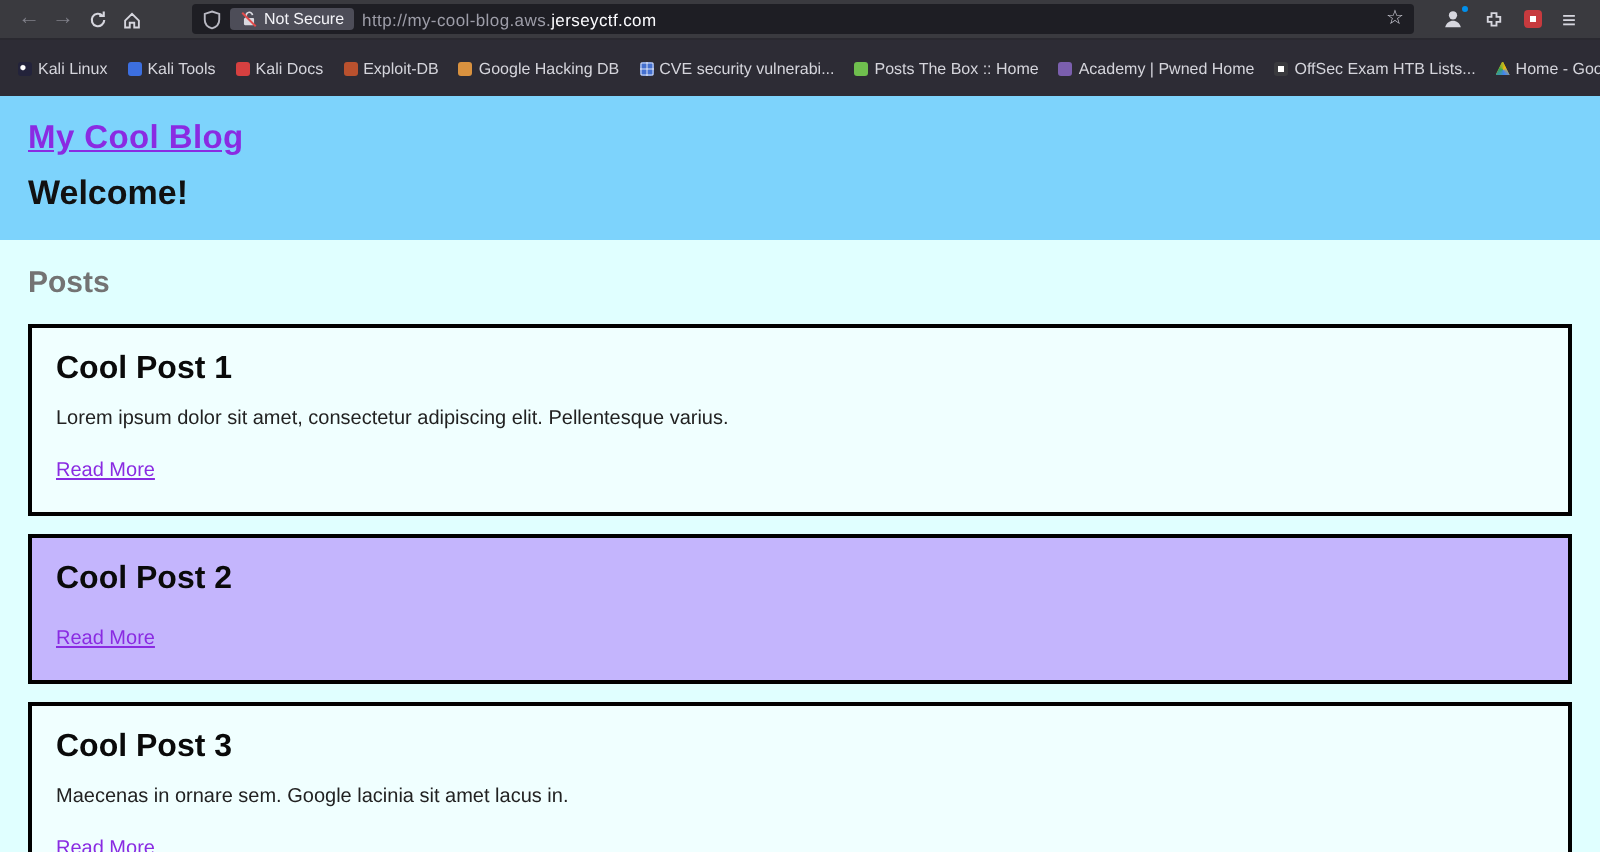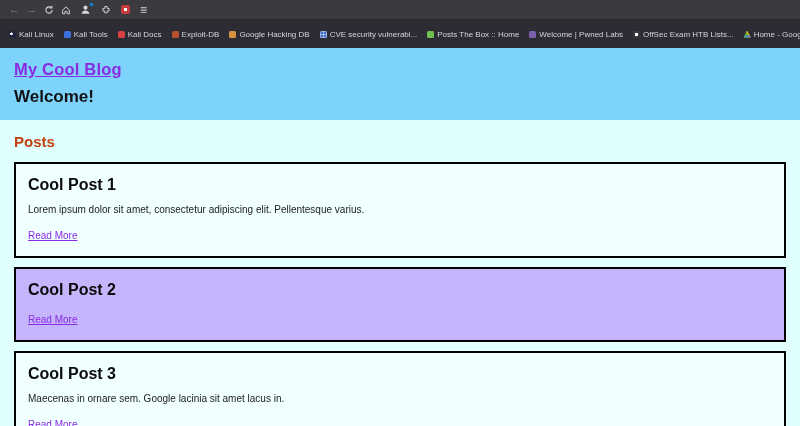--- a/index.html
+++ b/index.html
@@ -81,21 +81,21 @@
   
   .page { flex:1; display:flex; flex-direction:column; min-height:0; }
   .page-header { flex:none; padding:10px 14px 13px; }
   .site-title {
     display:inline-block; margin:2px 0 8px;
     font-size:16.5px; font-weight:bold; letter-spacing:.2px;
     text-decoration:underline; cursor:pointer;
   }
   .welcome { margin:0; font-size:17px; font-weight:bold; color:#111; }
   .page-main { flex:1; padding:13px 14px; }
-  .posts-heading { margin:0 0 12px; font-size:15px; font-weight:bold; color:#c2410c; }
+  .posts-heading { margin:0 0 12px; font-size:15px; font-weight:bold; color:#737373; }
   .post-card { border:2px solid #000; padding:12px 12px 13px; margin-bottom:9px; }
   .post-title { margin:0 0 10px; font-size:16px; font-weight:bold; color:#0a0a0a; }
   .post-excerpt { margin:0 0 10px; font-size:10px; color:#222; }
   .read-more { font-size:10px; text-decoration:underline; cursor:pointer; display:inline-block; }
 </style>
 </head>
 <body>
 
 <div class="toolbar">
   <div class="nav-btn dimmed">←</div>
@@ -105,20 +105,35 @@
       <path d="M13 8a5 5 0 1 1-1.4-3.5" fill="none" stroke="#d6d6de" stroke-width="1.7"></path>
       <path d="M12.6 1.2v3.6H9" fill="none" stroke="#d6d6de" stroke-width="1.7"></path>
     </svg>
   </div>
   <div class="nav-btn">
     <svg class="icon-svg" width="10" height="10" viewBox="0 0 16 16">
       <path d="M2.5 8.5L8 3l5.5 5.5V14H9.8v-3.8H6.2V14H2.5z" fill="none" stroke="#d6d6de" stroke-width="1.5"></path>
     </svg>
   </div>
 
+  <div class="url-bar">
+    <svg class="icon-svg" width="10" height="10" viewBox="0 0 16 16">
+      <path d="M8 1.2l5.8 1.9v4.7c0 3.4-2.4 5.9-5.8 6.9-3.4-1-5.8-3.5-5.8-6.9V3.1z" fill="none" stroke="#b9b9c3" stroke-width="1.5"></path>
+    </svg>
+    <div class="security-chip">
+      <svg class="icon-svg" width="9" height="9" viewBox="0 0 16 16">
+        <path d="M5.5 7V5a2.8 2.8 0 0 1 5.6-.4" fill="none" stroke="#d9d9e0" stroke-width="1.5"></path>
+        <rect x="3.5" y="7" width="9" height="6.5" rx="1" fill="#d9d9e0"></rect>
+        <line x1="2" y1="2.5" x2="14" y2="14.5" stroke="#e24b4b" stroke-width="1.8"></line>
+      </svg>
+      <span class="chip-label">Not Secure</span>
+    </div>
+    <div class="url-text"><span>http://my-cool-blog.aws.</span><span class="url-domain">jerseyctf.com</span></div>
+    <span class="star">☆</span>
+  </div>
 
   <div class="chrome-icons">
     <div class="account">
       <svg class="icon-svg" width="11" height="11" viewBox="0 0 16 16">
         <circle cx="8" cy="5.3" r="3" fill="#d6d6de"></circle>
         <path d="M2.3 14c.8-3.1 3.1-4.7 5.7-4.7s4.9 1.6 5.7 4.7z" fill="#d6d6de"></path>
       </svg>
       <span class="account-badge"></span>
     </div>
     <svg class="icon-svg" width="10" height="10" viewBox="0 0 16 16">
@@ -153,21 +168,21 @@
   <div class="bookmark">
     <span class="favicon fav-cve" style="background-color: rgb(68, 112, 207);"></span>
     <span>CVE security vulnerabi...</span>
   </div>
   <div class="bookmark">
     <span class="favicon" style="background-color: rgb(111, 191, 78);"></span>
     <span>Posts The Box :: Home</span>
   </div>
   <div class="bookmark">
     <span class="favicon" style="background-color: rgb(123, 95, 174);"></span>
-    <span>Welcome | Pwned Labs</span>
+    <span>Academy | Pwned Home</span>
   </div>
   <div class="bookmark">
     <span class="favicon fav-offsec" style="background-color: rgb(58, 58, 62);"></span>
     <span>OffSec Exam HTB Lists...</span>
   </div>
   <div class="bookmark">
     <span class="favicon fav-drive" style="background-color: rgb(242, 183, 5);"></span>
     <span>Home - Google Drive</span>
   </div>
 

